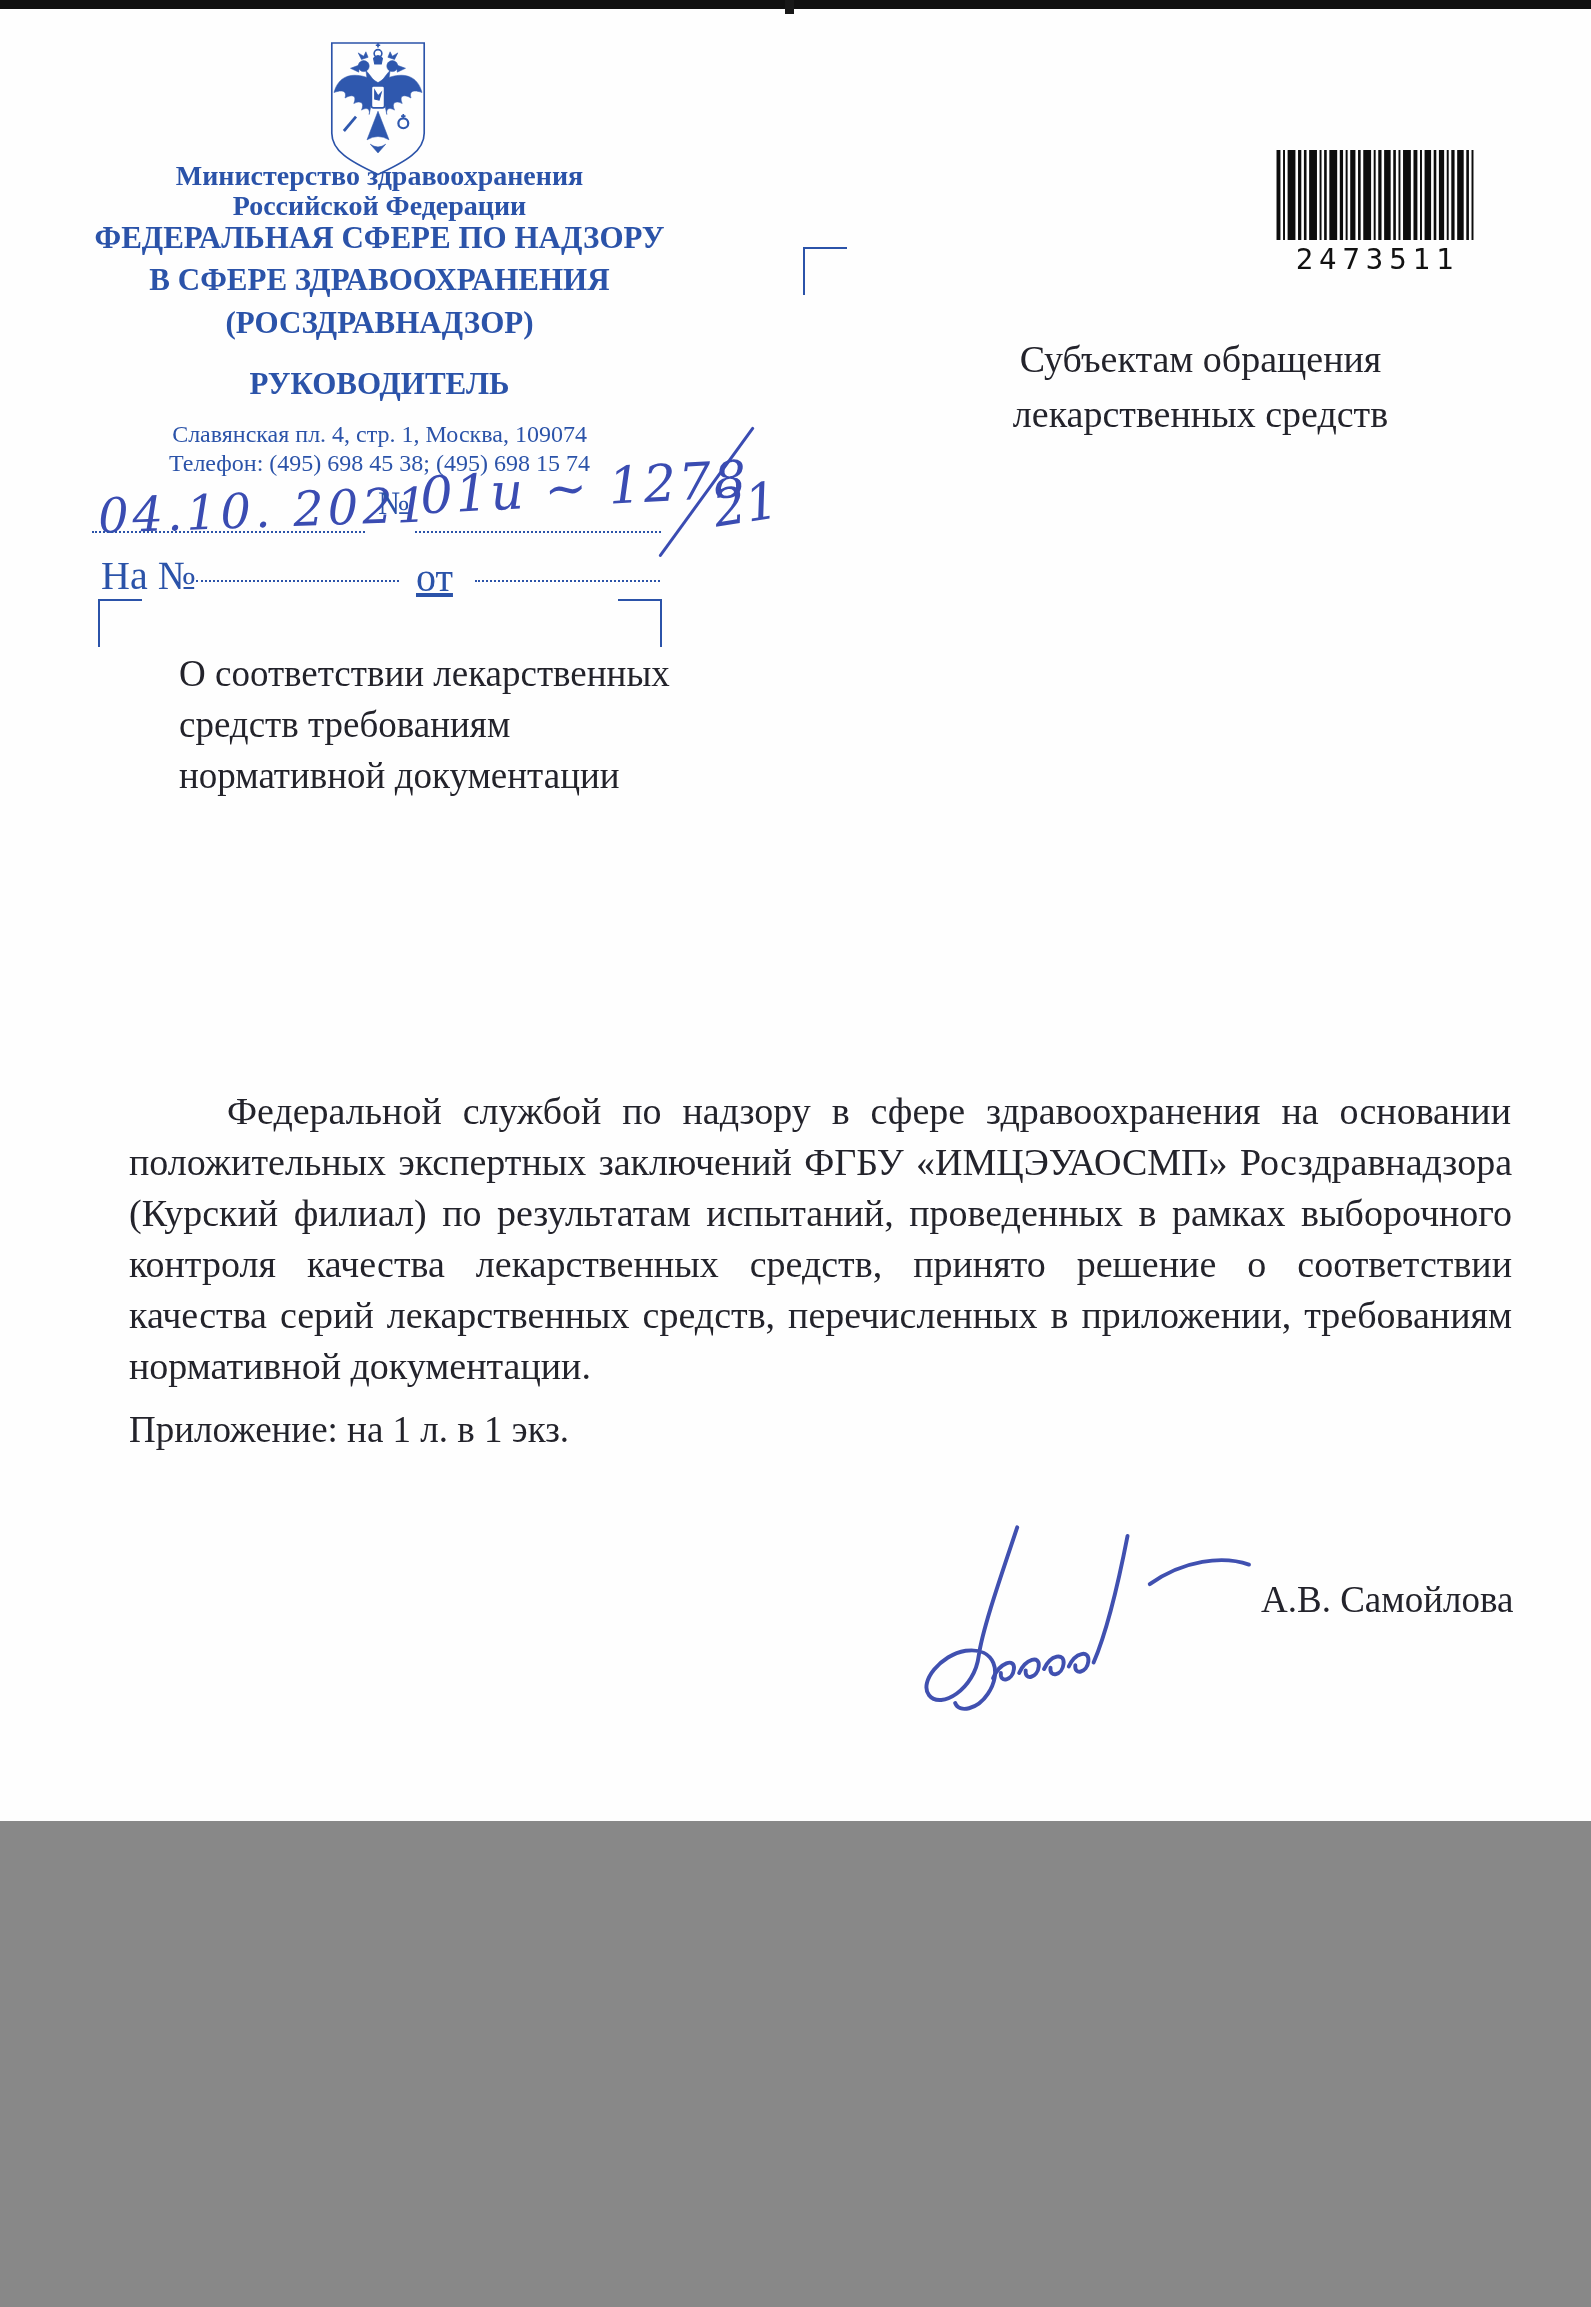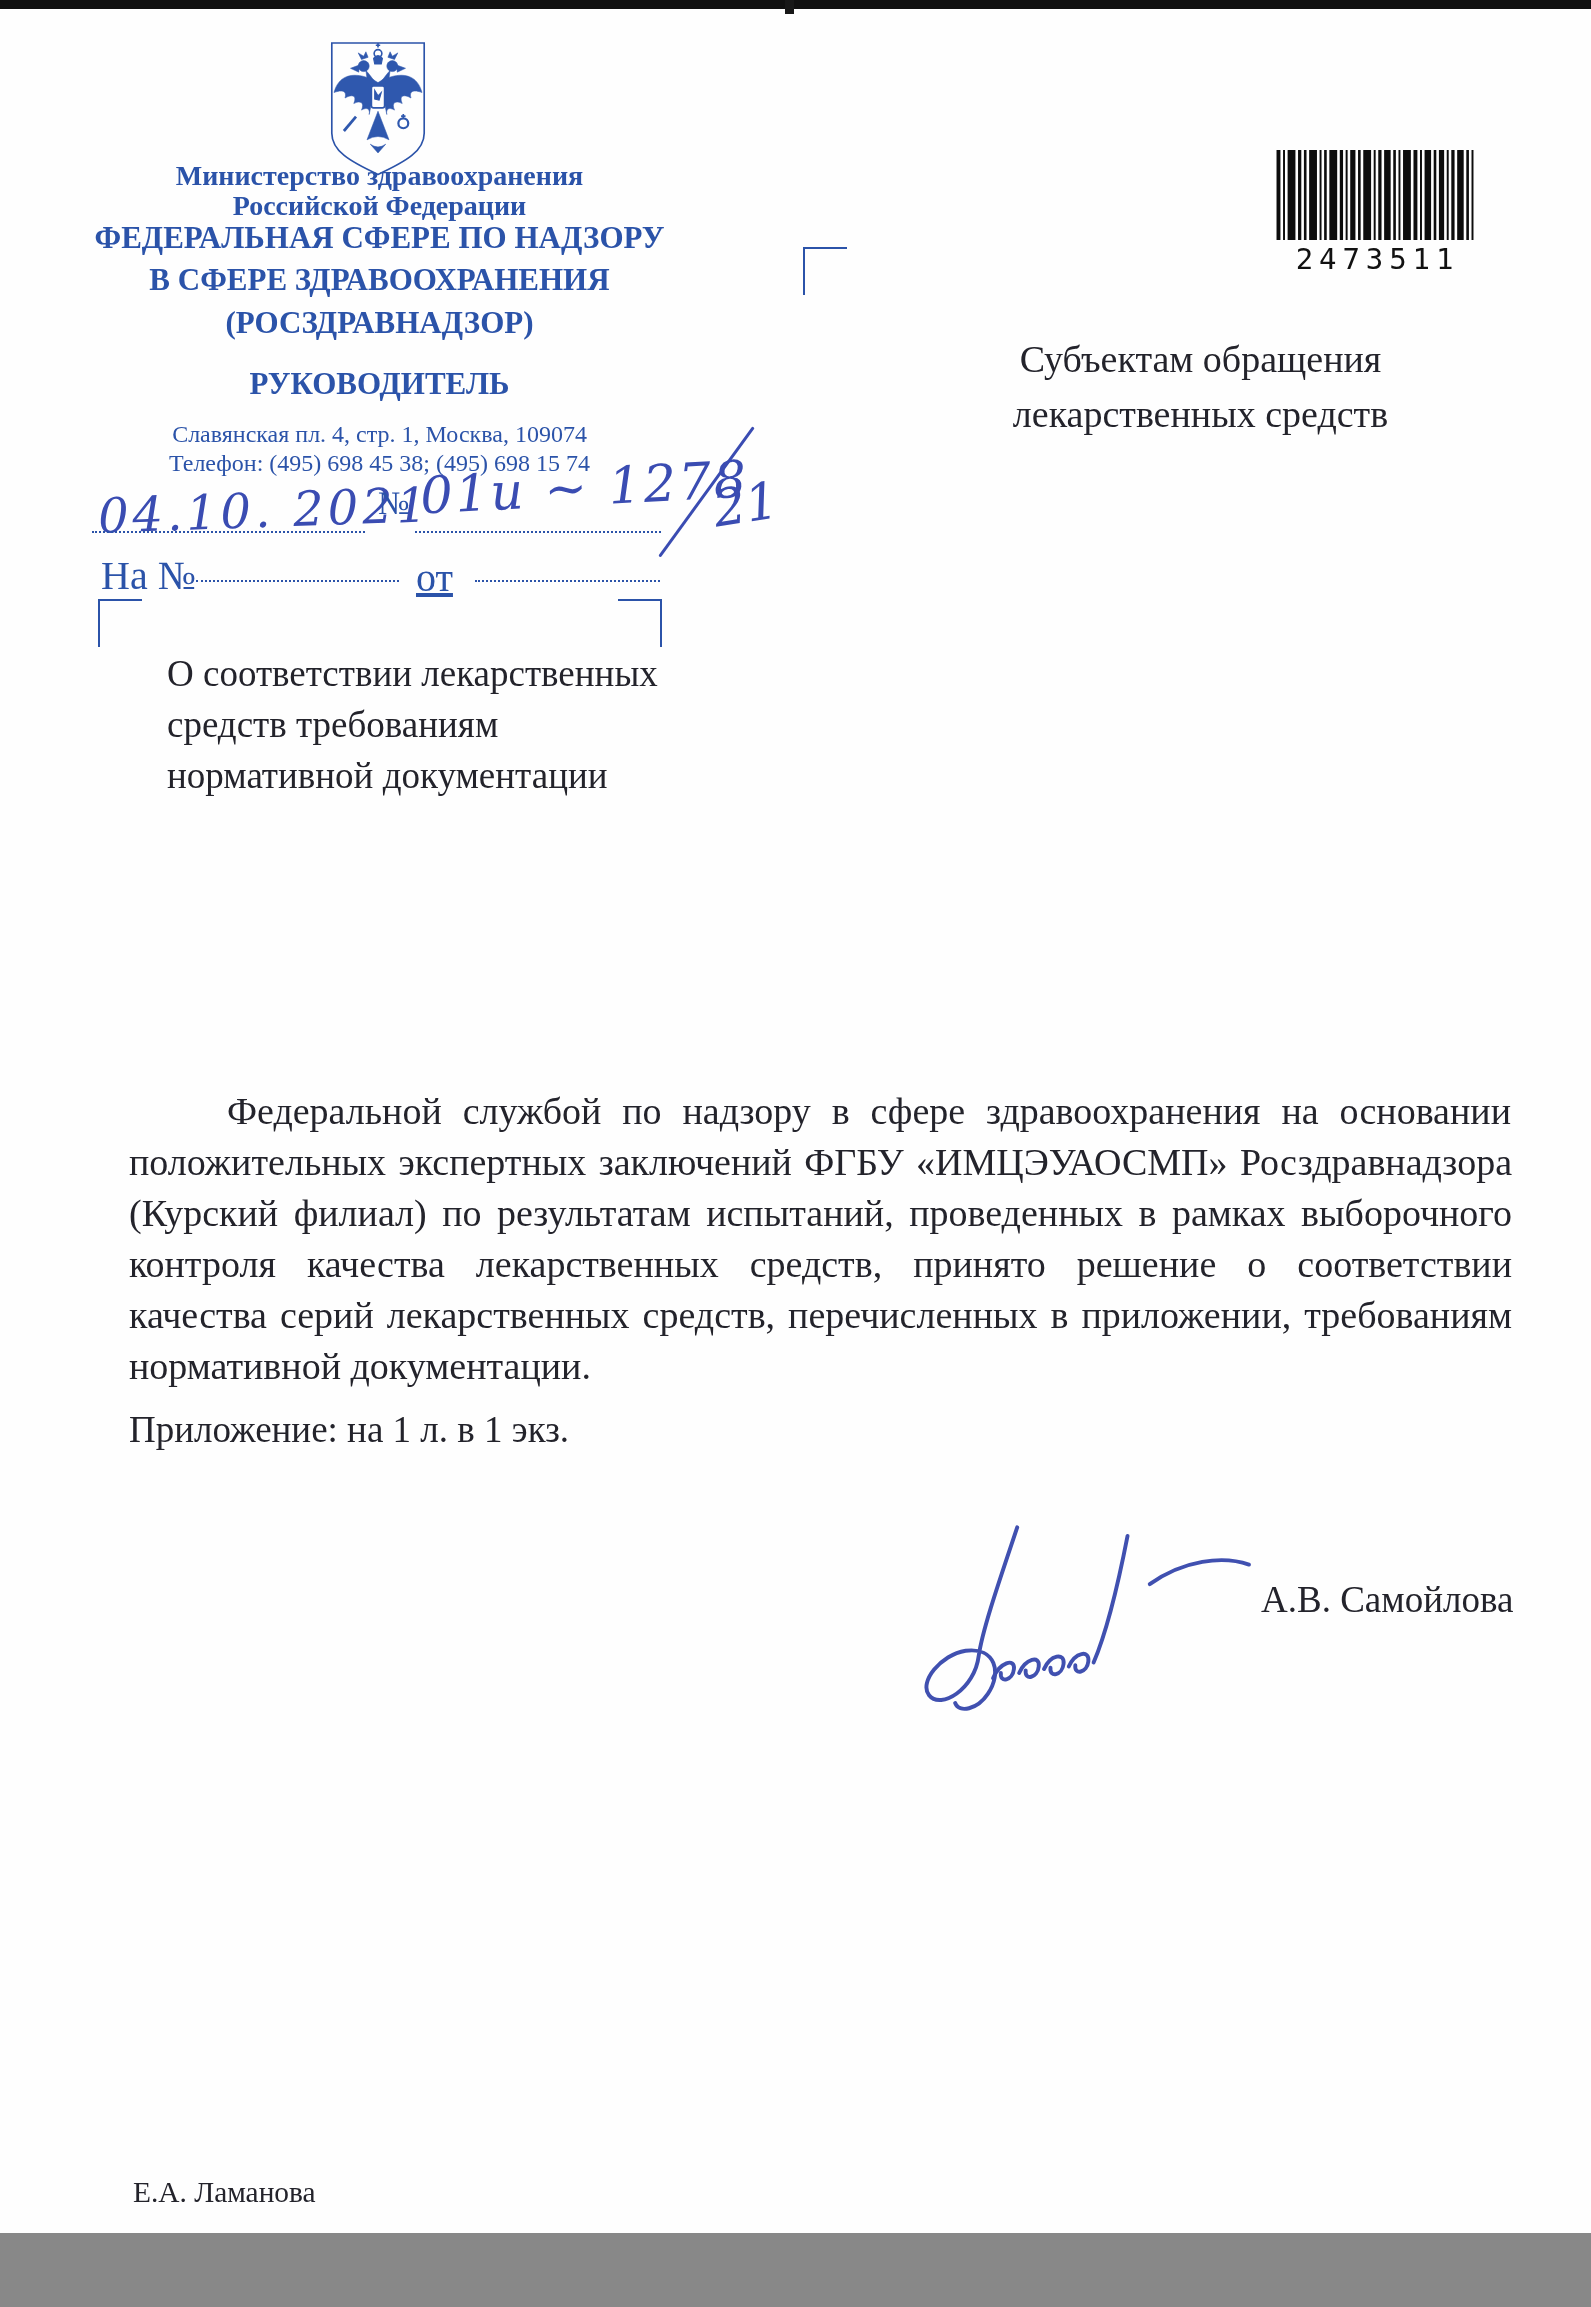--- a/index.html
+++ b/index.html
@@ -1,17 +1,17 @@
 <!DOCTYPE html>
 <html style="font-size:10.5px"><head>
 <meta charset="utf-8">
 <style>
   html,body{margin:0;padding:0;background:#888;}
   .page{
-    position:relative; width:1591px; height:2233px; background:#fefefe;
+    position:relative; width:1591px; height:1821px; background:#fefefe;
     font-family:"Liberation Serif","DejaVu Serif",serif; overflow:hidden;
   }
   .abs{position:absolute;}
   
   .scan-band{left:0;top:0;width:1591px;height:8.5px;background:#101010;}
   .scan-band2{left:785px;top:0;width:9.2px;height:14.4px;background:#181818;}
   
   .blue{color:#2b53a9;}
   .lh{left:59px;width:641px;text-align:center;color:#2b53a9;}
   .lh-min{font-weight:bold;font-size:28px;line-height:31px;}
@@ -22,21 +22,21 @@
   .hand{color:#3a4cb2;font-style:italic;font-family:"DejaVu Serif",serif;white-space:nowrap;}
   .dotted{border-bottom:2.6px dotted #2b53a9;height:0;}
   .slash{width:3.3px;height:160px;background:#3a4cb2;border-radius:2px;}
   
   .crn{width:42px;height:46px;}
   .crn-tl{border-top:2.6px solid #2b53a9;border-left:2.6px solid #2b53a9;}
   .crn-tr{border-top:2.6px solid #2b53a9;border-right:2.6px solid #2b53a9;}
   
   .ink{color:#23232b;}
   .addressee{font-size:38px;line-height:55px;}
-  .subject{font-size:37px;line-height:51px;}
+  .subject{font-size:37px;line-height:51px;margin-left:12px;}
   .bodyline{left:129px;width:1383px;font-size:38px;line-height:51px;height:51px;
     text-align:justify;color:#23232b;}
   .bodyline.j{text-align-last:justify;}
   .attach{font-size:37px;}
   .signer{font-size:37px;}
   .foot1{font-size:29.4px;}
   .foot2{font-size:31px;margin-top:24px;}
   .bc-num{font-family:"DejaVu Sans Mono",monospace;font-size:29px;letter-spacing:5.9px;
     color:#111;width:203px;text-align:center;}
   .nano{font-size:40px;}

